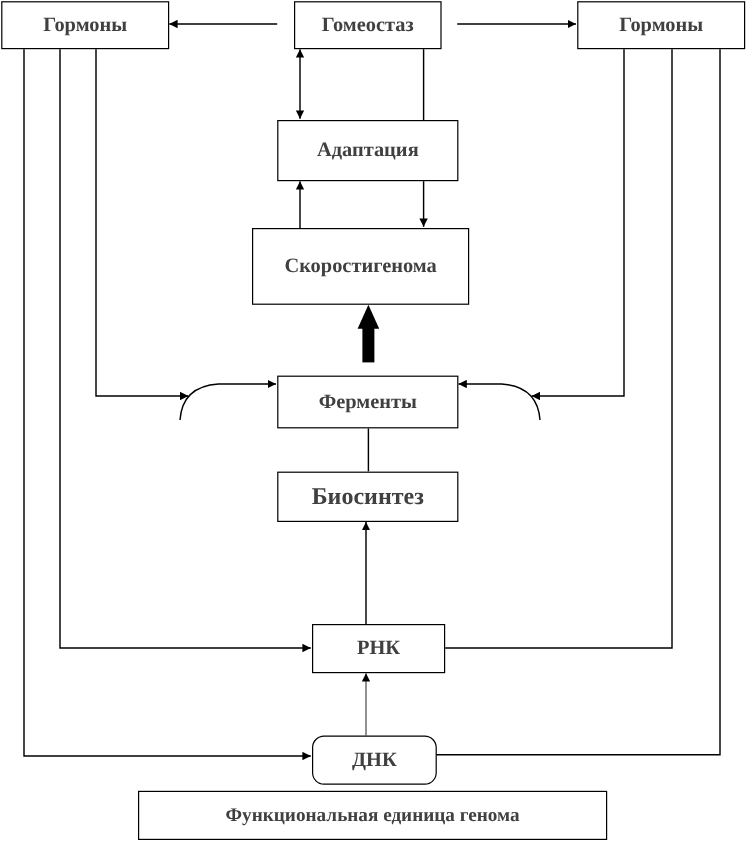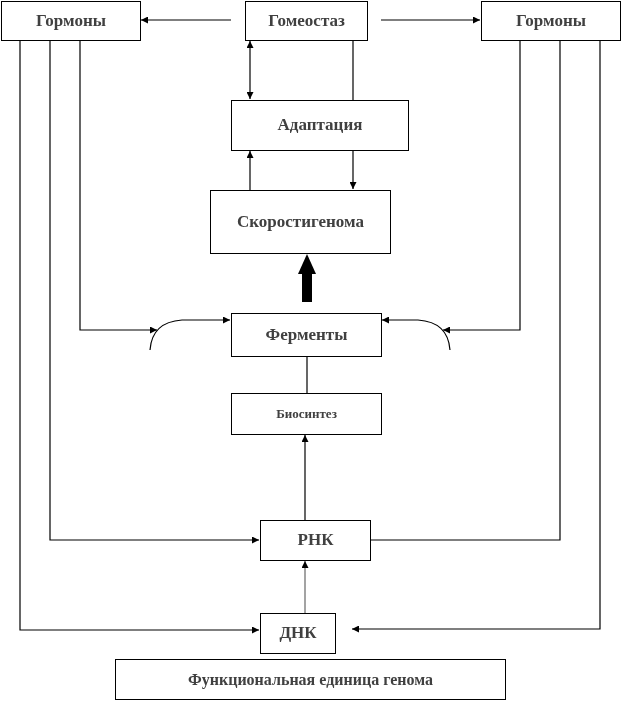--- a/index.html
+++ b/index.html
@@ -56,34 +56,34 @@
 
 <div class="box" style="left:1px;top:1px;width:140px;height:40px;">
   <span>Гормоны</span>
 </div>
 <div class="box" style="left:245px;top:1px;width:123px;height:40px;">
   <span>Гомеостаз</span>
 </div>
 <div class="box" style="left:481px;top:1px;width:140px;height:40px;">
   <span>Гормоны</span>
 </div>
-<div class="box" style="left:231px;top:100px;width:178px;height:51px;justify-content:center;">
+<div class="box" style="left:231px;top:100px;width:151px;height:51px;justify-content:center;">
   <span>Адаптация</span>
 </div>
 <div class="box" style="left:210px;top:190px;width:181px;height:64px;flex-direction:row;">
   <span>Скорости</span>
   <span>генома</span>
 </div>
 <div class="box" style="left:231px;top:313px;width:151px;height:44px;">
   <span>Ферменты</span>
 </div>
-<div class="box" style="left:231px;top:393px;width:151px;height:42px;font-size:13px;">
+<div class="box" style="left:231px;top:393px;width:151px;height:42px;font-size:20px;">
   <span>Биосинтез</span>
 </div>
 <div class="box" style="left:260px;top:520px;width:111px;height:41px;">
   <span>РНК</span>
 </div>
-<div class="box" style="left:260px;top:613px;width:76px;height:41px;">
+<div class="box" style="left:260px;top:613px;width:104px;height:41px;border-radius:10px;">
   <span>ДНК</span>
 </div>
 <div class="box" style="left:115px;top:659px;width:391px;height:41px;font-size:16px;">
   <span>Функциональная единица генома</span>
 </div>
 
 </body></html>

